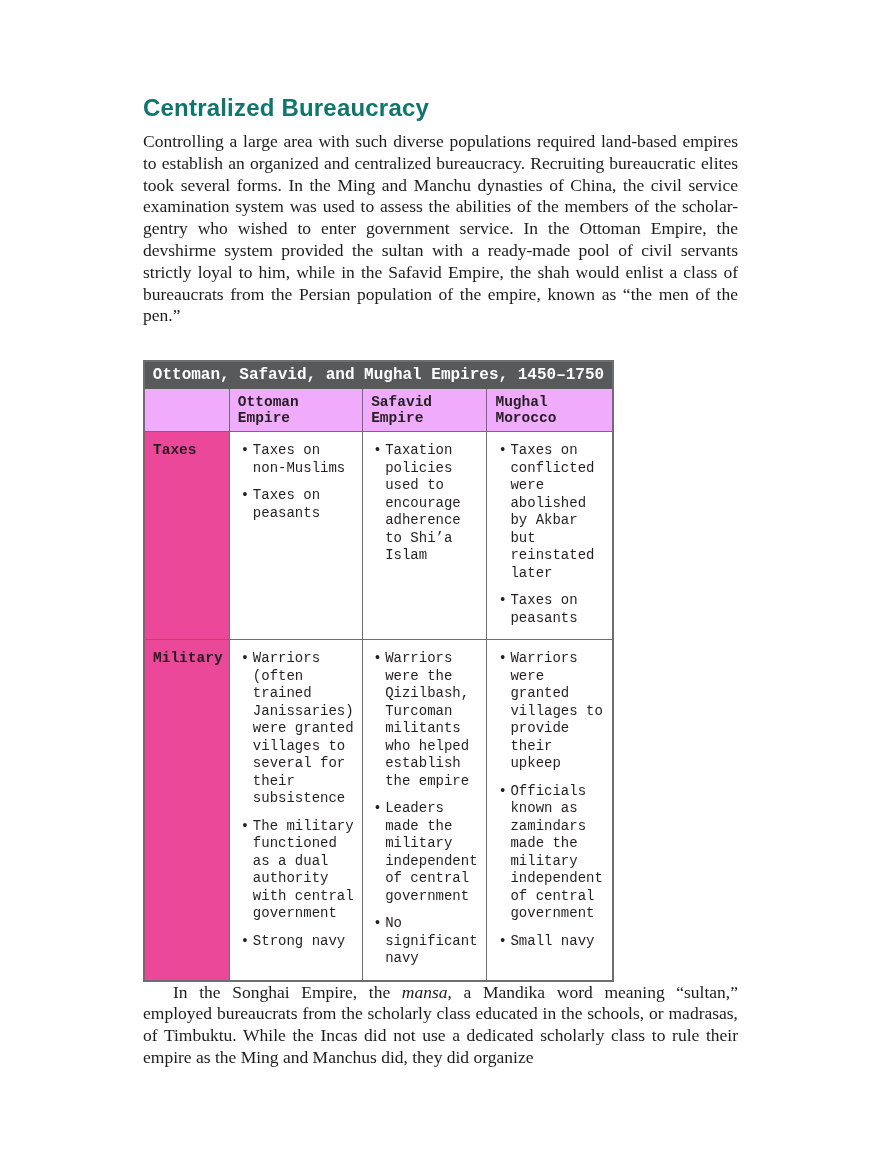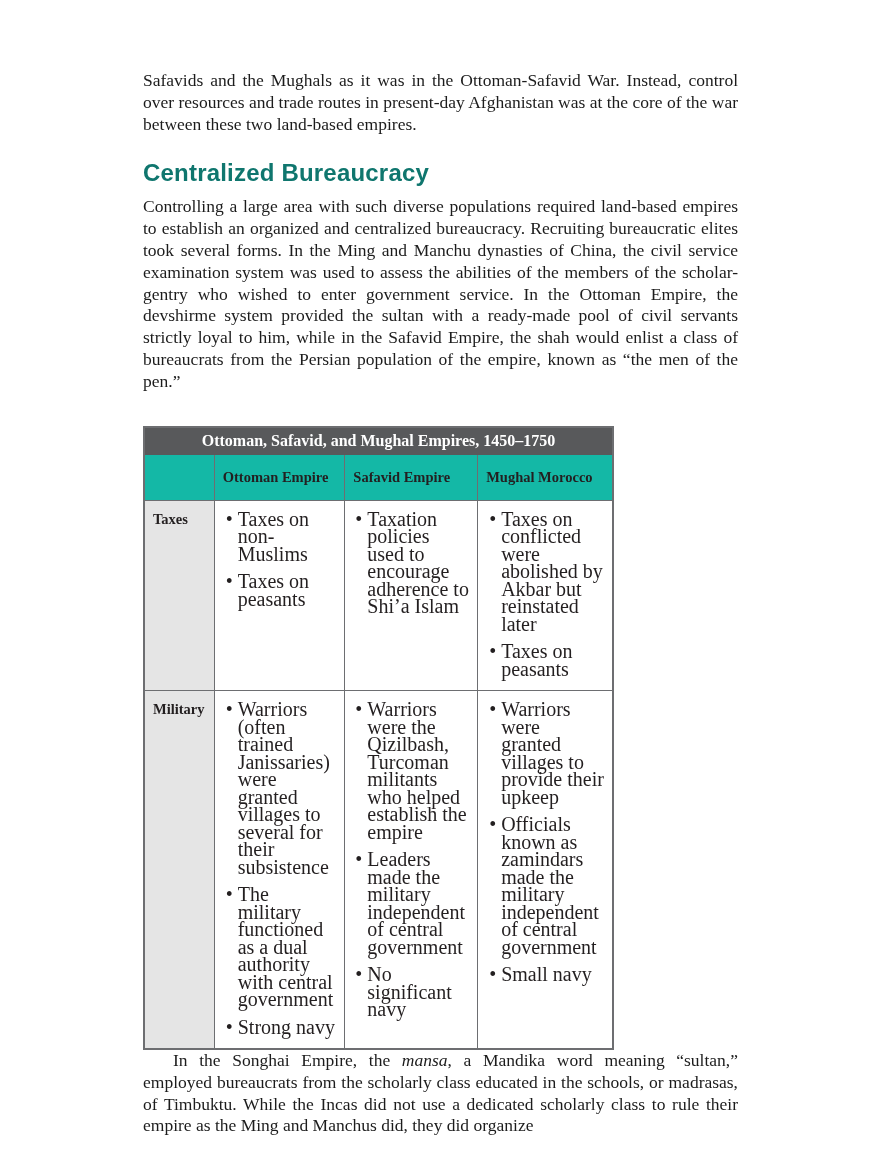--- a/index.html
+++ b/index.html
@@ -37,53 +37,53 @@
     font-size: 24px;
     letter-spacing: 0.2px;
     color: #0f766e;
   }
 
   
   .table-wrap { margin-top: 33px; }
   table.empires {
     width: 471px;
     border-collapse: collapse;
-    font-family: Liberation Serif, serif;
+    font-family: Liberation Mono, monospace;
     color: #231f20;
   }
   table.empires th, table.empires td {
     border: 1px solid #6d6e71;
     vertical-align: top;
     text-align: left;
   }
   table.empires { border: 2px solid #6d6e71; }
   tr.title-row th {
     background: #58595b;
     color: #ffffff;
     font-size: 16px;
     font-weight: bold;
     text-align: center;
     padding: 4px 6px;
     border: 1px solid #58595b;
   }
   tr.header-row th {
-    background: #14b8a6;
+    background: #f0abfc;
     font-size: 14.5px;
     font-weight: bold;
-    padding: 14px 8px;
+    padding: 5px 8px;
   }
   th.row-label {
     font-size: 14.5px;
     font-weight: bold;
     padding: 10px 6px 10px 8px;
     width: 96px;
-    background: #e5e5e5;
+    background: #ec4899;
   }
   td.data-cell {
-    font-size: 20px;
+    font-size: 14px;
     line-height: 17.5px;
     padding: 10px 8px 12px 10px;
   }
   td.cell-ottoman { width: 156px; }
   td.cell-safavid { width: 166px; padding-left: 9px; }
   td.cell-mughal  { width: 177px; }
   ul.bullets {
     margin: 0; padding: 0;
     list-style: none;
   }
@@ -99,21 +99,20 @@
   ul.bullets li + li { margin-top: 10px; }
 
   .closing { margin-top: 35px; }
 </style>
 </head>
 <body>
 
 <div class="page">
   <div class="content">
 
-    <p class="body-text">Safavids and the Mughals as it was in the Ottoman-Safavid War. Instead, control over resources and trade routes in present-day Afghanistan was at the core of the war between these two land-based empires.</p>
 
     <h2 class="section-heading">Centralized Bureaucracy</h2>
 
     <p class="body-text">Controlling a large area with such diverse populations required land-based empires to establish an organized and centralized bureaucracy. Recruiting bureaucratic elites took several forms. In the Ming and Manchu dynasties of China, the civil service examination system was used to assess the abilities of the members of the scholar-gentry who wished to enter government service. In the Ottoman Empire, the devshirme system provided the sultan with a ready-made pool of civil servants strictly loyal to him, while in the Safavid Empire, the shah would enlist a class of bureaucrats from the Persian population of the empire, known as “the men of the pen.”</p>
 
     <div class="table-wrap">
       <table class="empires">
         <thead>
           <tr class="title-row">
             <th colspan="4">Ottoman, Safavid, and Mughal Empires, 1450–1750</th>

